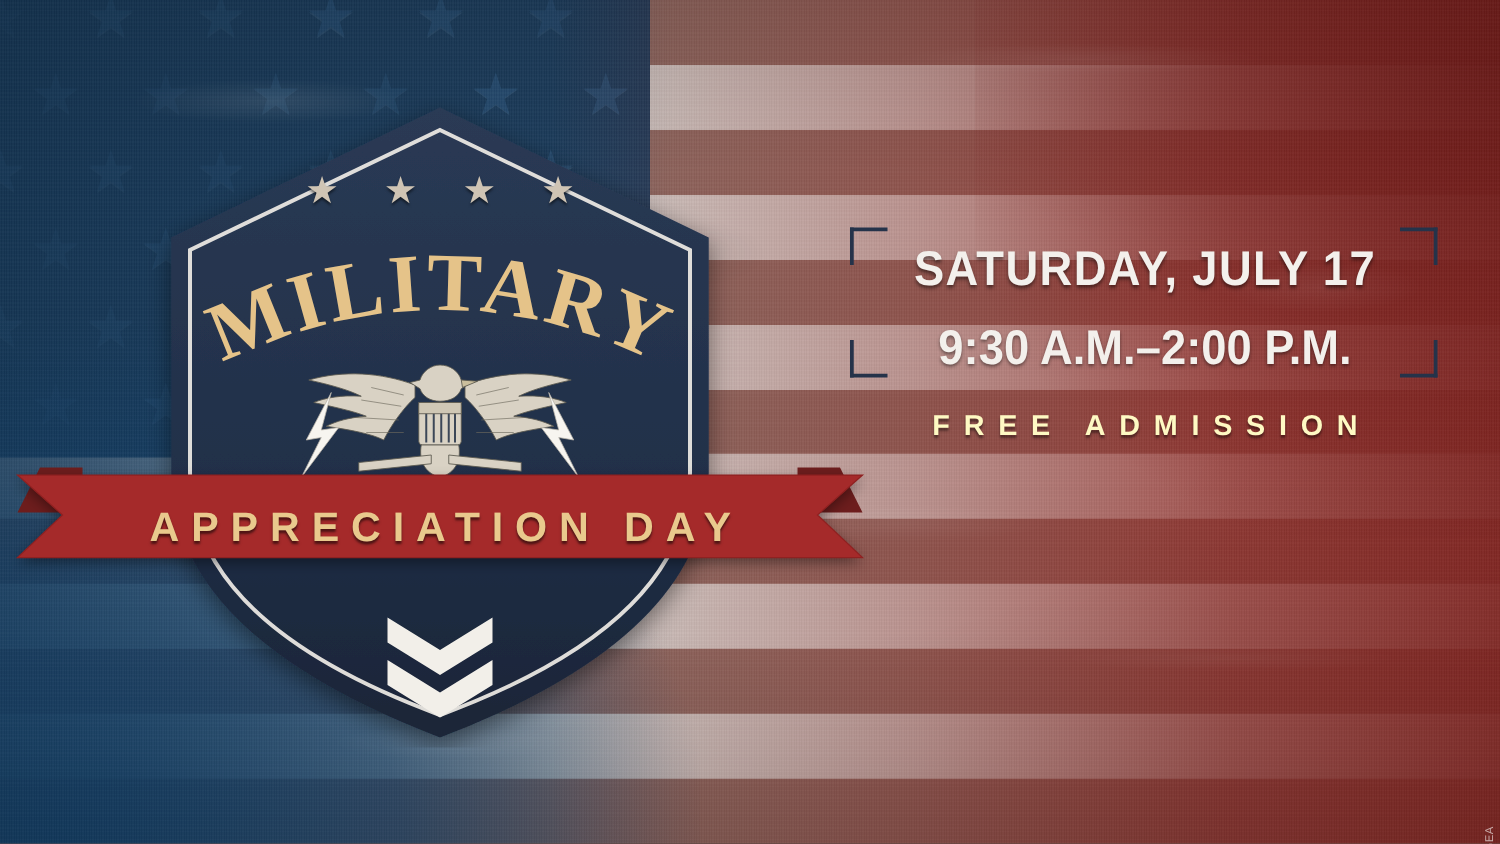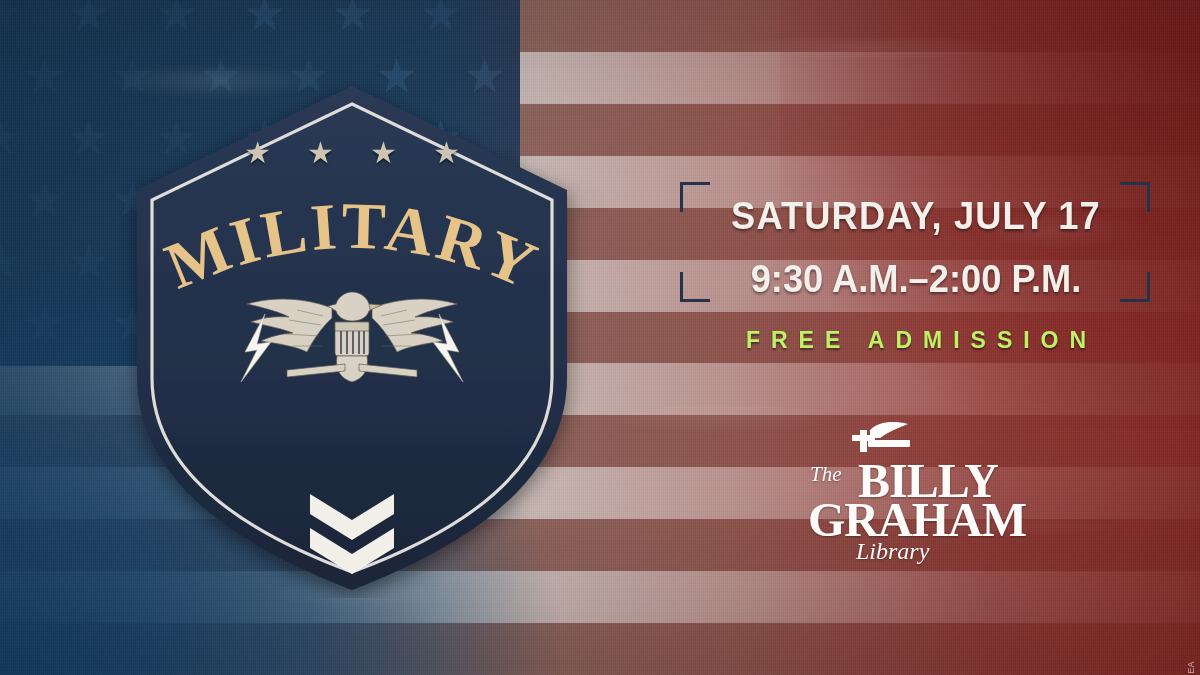--- a/index.html
+++ b/index.html
@@ -173,21 +173,21 @@
     white-space:nowrap;
     transform:scaleX(.93);
   }
   .free-line{
     position:absolute;left:0;top:155px;width:100%;
     text-align:center;
     font-family:"Liberation Sans", sans-serif;
     font-weight:bold;
     font-size:23px;
     letter-spacing:11px;
-    color:#bef264;
+    color:#fef9c3;
     text-shadow:0 2px 2px rgba(0,0,0,.45);
     white-space:nowrap;
     text-indent:11px;
   }
 
   
   .bg-logo{
     position:absolute;left:800px;top:420px;width:210px;height:145px;
     color:#fdfcfa;
   }
@@ -372,20 +372,38 @@
             <path d="M70 36 L 96 42 M62 46 L 94 51 M58 60 L 92 62 M66 72 L 96 72"></path>
             <path d="M180 36 L 154 42 M188 46 L 156 51 M192 60 L 158 62 M184 72 L 154 72"></path>
           </g>
 
           <path d="M38 40 L 18 78 L 30 76 L 14 108 L 44 68 L 30 70 Z" fill="#f7f5f0" stroke="#b9b4aa" stroke-width="0.6"></path>
 
           <path d="M212 40 L 232 78 L 220 76 L 236 108 L 206 68 L 220 70 Z" fill="#f7f5f0" stroke="#b9b4aa" stroke-width="0.6"></path>
         </svg>
       </div>
 
+      <div class="ribbon">
+        <svg viewBox="0 0 676 108" preserveAspectRatio="none">
+          <defs>
+            <filter id="ribShadow" x="-10%" y="-30%" width="120%" height="180%">
+              <feDropShadow dx="0" dy="4" stdDeviation="5" flood-color="#000" flood-opacity="0.4"></feDropShadow>
+            </filter>
+          </defs>
+
+          <path d="M18 6 L 52 6 L 52 42 L 0 42 Z" fill="#6d1d1d"></path>
+          <path d="M658 6 L 624 6 L 624 42 L 676 42 Z" fill="#6d1d1d"></path>
+
+          <path d="M0 12 L 36 44 L 0 78 L 676 78 L 640 44 L 676 12 Z" fill="#a52a2a" filter="url(#ribShadow)"></path>
+          <path d="M0 12 L 36 44 L 0 78 L 676 78 L 640 44 L 676 12 Z" fill="none" stroke="#8f2121" stroke-width="1"></path>
+        </svg>
+        <div class="ribbon-label">
+          <span>APPRECIATION DAY</span>
+        </div>
+      </div>
 
       <div class="chevrons">
         <svg viewBox="0 0 92 90">
           <path d="M4 6 L 46 32 L 88 6 L 88 26 L 46 52 L 4 26 Z" fill="#f2efe9"></path>
           <path d="M4 40 L 46 66 L 88 40 L 88 60 L 46 86 L 4 60 Z" fill="#f2efe9"></path>
         </svg>
       </div>
 
     </div>
   </div>
@@ -394,32 +412,16 @@
     <div class="bracket bk-tl"></div>
     <div class="bracket bk-tr"></div>
     <div class="bracket bk-bl"></div>
     <div class="bracket bk-br"></div>
 
     <div class="date-line">SATURDAY, JULY 17</div>
     <div class="time-line">9:30 A.M.–2:00 P.M.</div>
     <div class="free-line">FREE ADMISSION</div>
   </div>
 
-  <div class="bg-logo">
-    <div class="logo-icon">
-      <svg viewBox="0 0 70 36">
-        <g fill="#fdfcfa">
-          <path d="M22 10 C 30 2 44 0 60 4 C 50 8 40 12 32 18 L 22 18 Z"></path>
-          <rect x="20" y="20" width="42" height="7" rx="1"></rect>
-          <rect x="12" y="10" width="7" height="22"></rect>
-          <rect x="4" y="15" width="23" height="6"></rect>
-        </g>
-      </svg>
-    </div>
-    <div class="logo-the">The</div>
-    <div class="logo-billy">BILLY</div>
-    <div class="logo-graham">GRAHAM</div>
-    <div class="logo-library">Library</div>
-  </div>
 
   <div class="copyright">©2021 BGEA</div>
 
 </div>
 
 </body></html>

